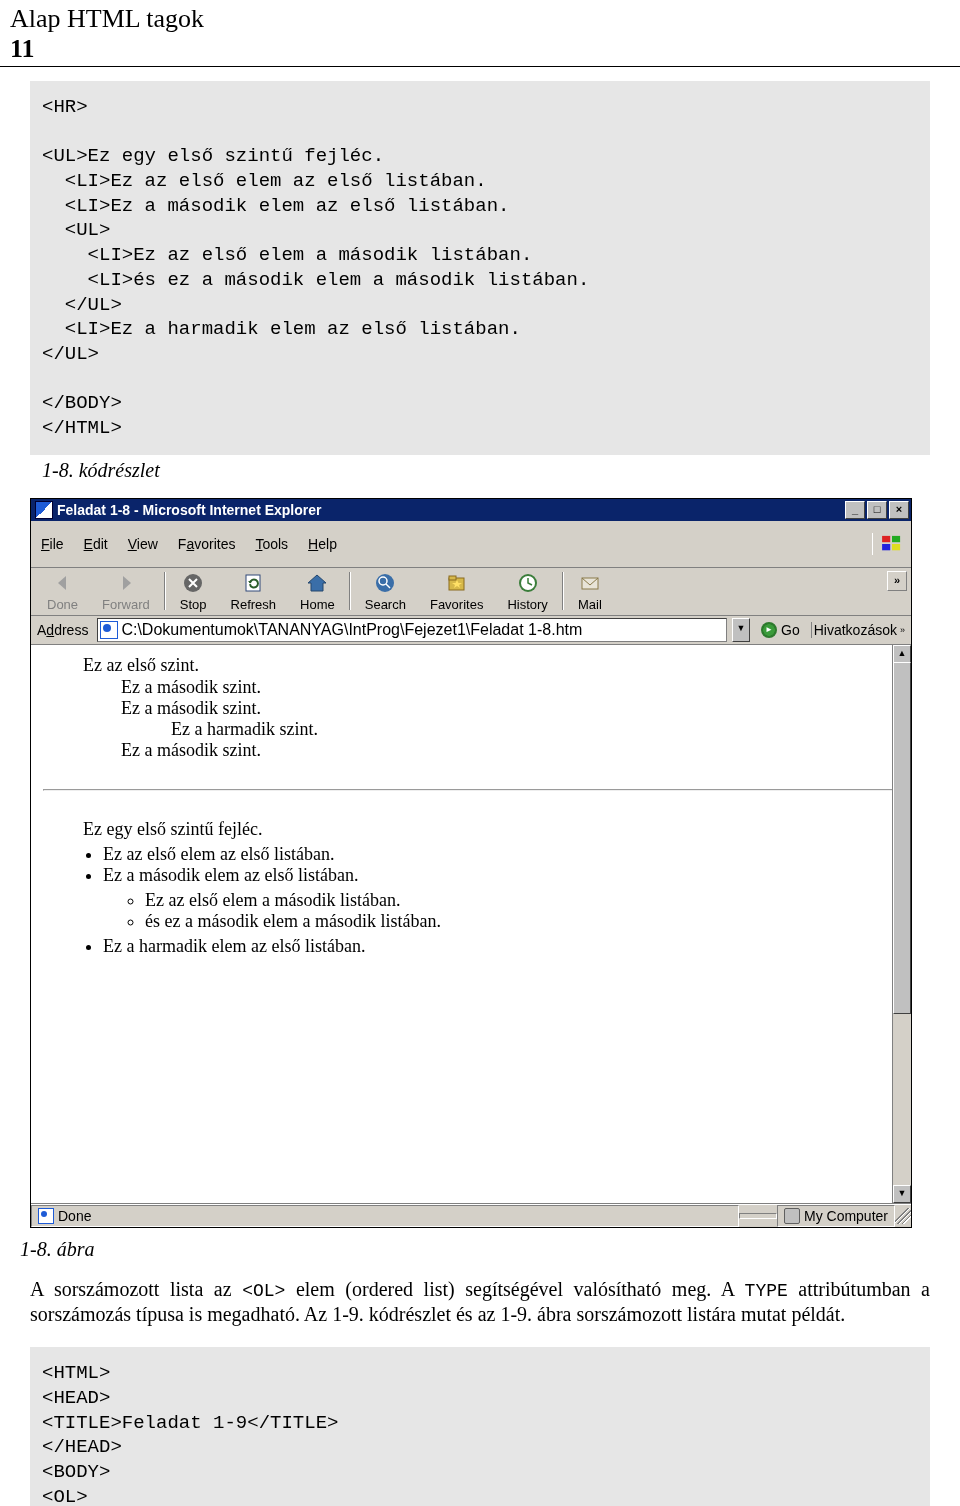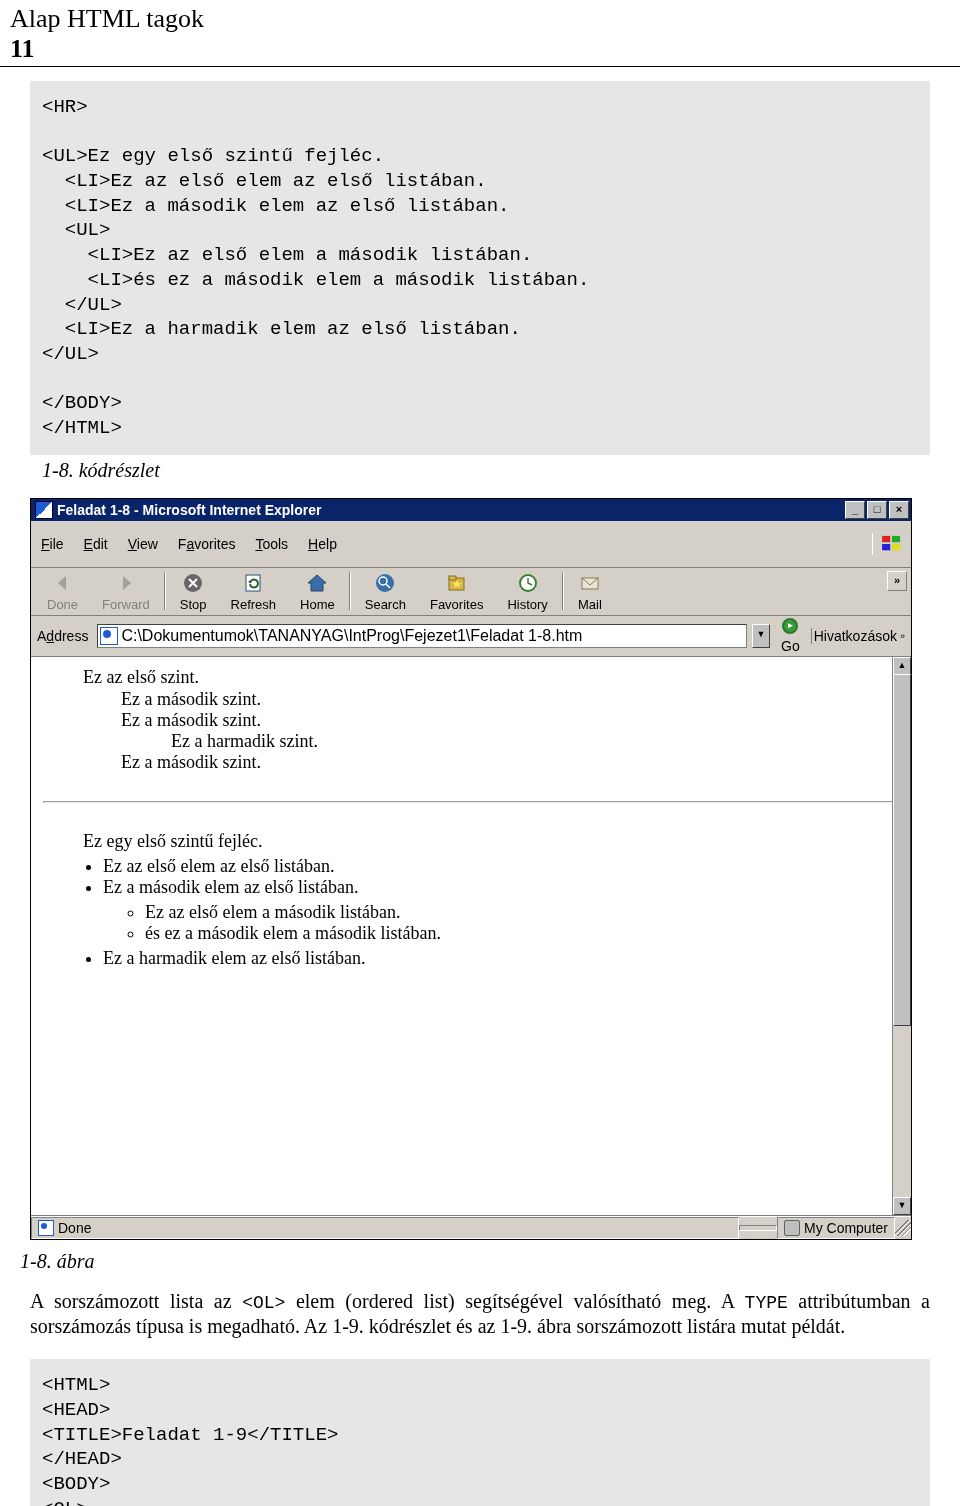--- a/index.html
+++ b/index.html
@@ -121,21 +121,21 @@
   border:1px solid #808080;border-top-color:#404040;border-left-color:#404040;
   height:22px;padding:0 2px;
 }
 .addr-input .pgico{
   width:16px;height:16px;margin-right:3px;
   background:#fff;border:1px solid #1e5bd6;position:relative;
 }
 .addr-input .pgico::after{content:"";position:absolute;top:2px;left:2px;width:8px;height:8px;background:#1e5bd6;border-radius:50%;}
 .addr-input .pth{font-size:16px;}
 .addr-dd{width:16px;height:22px;background:#c0c0c0;border:1px solid #fff;border-right-color:#404040;border-bottom-color:#404040;text-align:center;line-height:18px;font-size:9px;}
-.gobtn{display:flex;align-items:center;gap:4px;padding:0 6px;flex-direction:column;}
+.gobtn{display:flex;align-items:center;gap:4px;padding:0 6px;}
 .gobtn .goic{width:16px;height:16px;border-radius:50%;background:radial-gradient(circle,#3a9b3a 50%,#2d7a2d 51%);position:relative;}
 .gobtn .goic::after{content:"►";color:#fff;font-size:8px;position:absolute;top:3px;left:4px;}
 .linksbtn{padding:0 2px;border-left:1px solid #808080;display:flex;align-items:center;gap:3px;}
 .linksbtn .chv{font-size:9px;}
 
 .viewport{
   background:#fff;height:540px;padding:9px 12px;
   font-family:"Times New Roman",serif;font-size:18px;
   position:relative;
   border-bottom:1px solid #808080;

